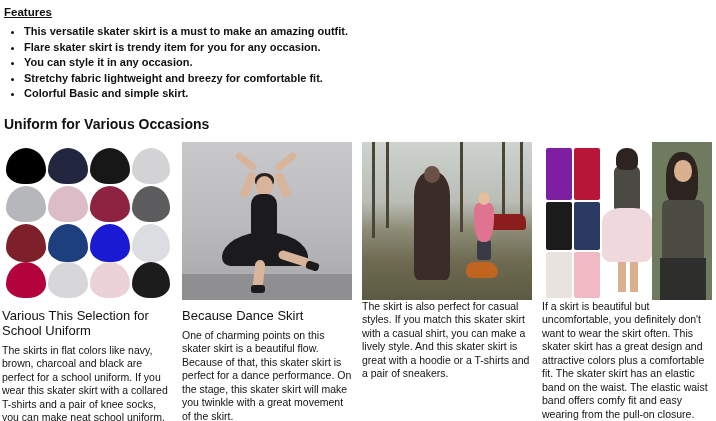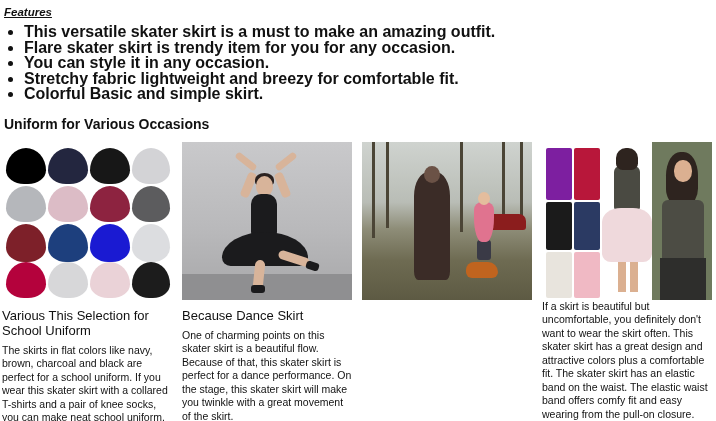--- a/index.html
+++ b/index.html
@@ -20,29 +20,28 @@
     height: 421px;
     padding: 0;
     box-sizing: border-box;
   }
   .features-heading {
     font-size: 11.5px;
     font-weight: bold;
     text-decoration: underline;
     margin: 6px 0 6px 4px;
     color: #111;
-    font-style: italic;
   }
   ul.features-list {
     margin: 0 0 0 4px;
     padding-left: 20px;
     list-style-type: disc;
   }
   ul.features-list li {
-    font-size: 16px;
+    font-size: 11px;
     font-weight: bold;
     line-height: 15.5px;
     color: #111;
     margin: 0;
     padding: 0;
   }
   .occasions-heading {
     font-size: 14px;
     font-weight: bold;
     margin: 14px 0 10px 4px;
@@ -341,20 +340,21 @@
         <div class="tree" style="left:140px; height:88px;"></div>
         <div class="tree" style="left:158px; height:80px;"></div>
         <div class="car"></div>
         <div class="adult"></div>
         <div class="adult-head"></div>
         <div class="child-legs"></div>
         <div class="child"></div>
         <div class="child-head"></div>
         <div class="dog"></div>
       </div>
+      <p class="card-body">The skirt is also perfect for casual styles. If you match this skater skirt with a casual shirt, you can make a lively style. And this skater skirt is great with a hoodie or a T-shirts and a pair of sneakers.</p>
     </div>
 
     <div class="card">
       <div class="card-image img4">
 
         <div class="sw" style="left:4px;  top:6px;  width:26px; height:52px; background:#7d1fa0;"></div>
         <div class="sw" style="left:32px; top:6px;  width:26px; height:52px; background:#b8173a;"></div>
         <div class="sw" style="left:4px;  top:60px; width:26px; height:48px; background:#1b1b1b;"></div>
         <div class="sw" style="left:32px; top:60px; width:26px; height:48px; background:#2b3a63;"></div>
         <div class="sw" style="left:4px;  top:110px; width:26px; height:46px; background:#e8e4dd;"></div>

